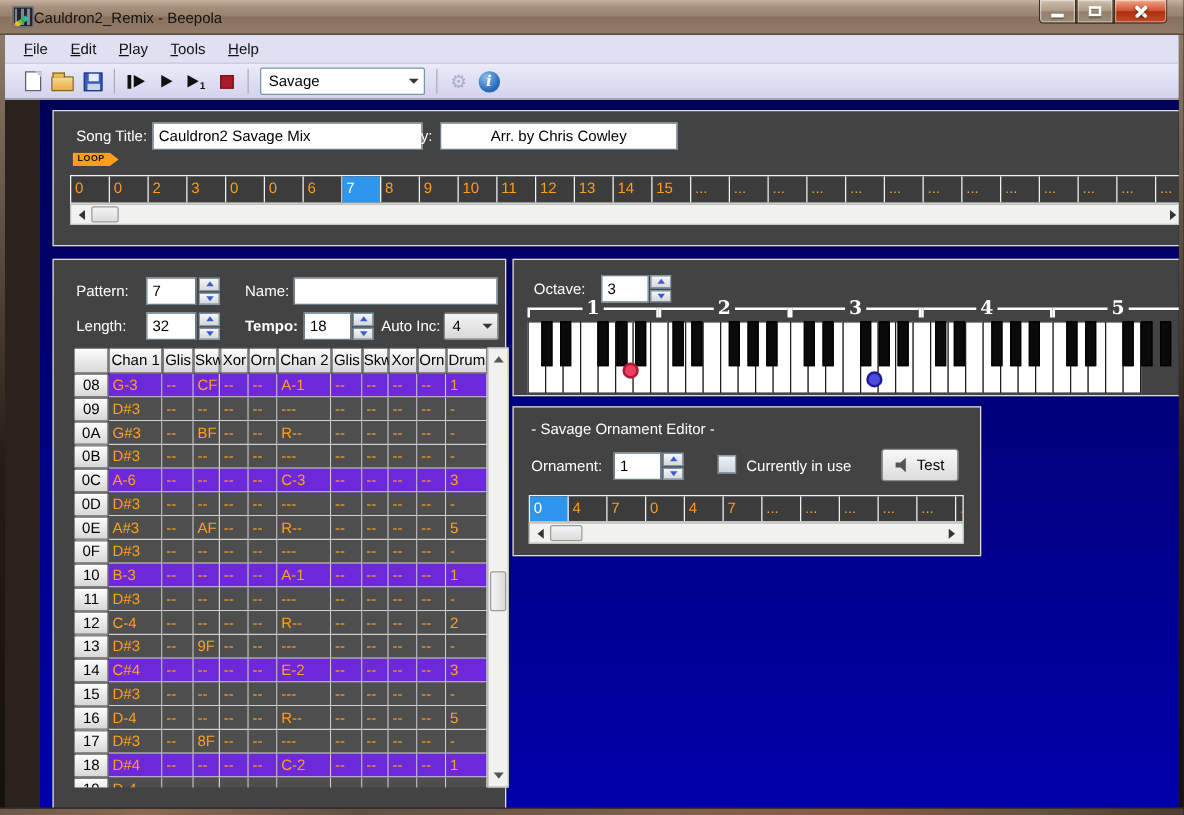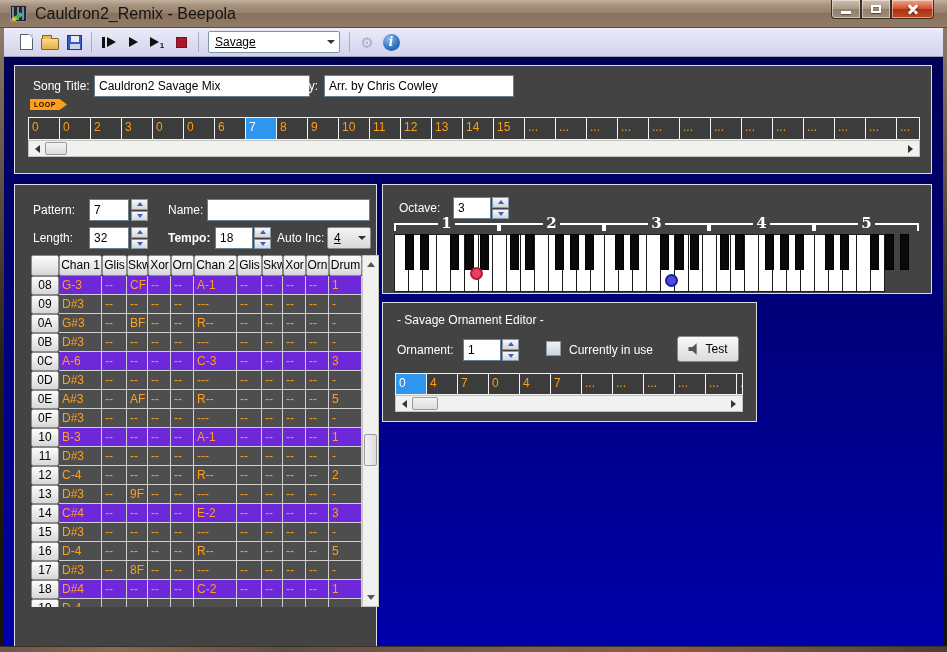--- a/index.html
+++ b/index.html
@@ -10,21 +10,21 @@
   
   .titlebar { position:absolute; left:0; top:0; width:947px; height:28px;
     background:linear-gradient(180deg,#c3b1a0 0%,#a7927e 20%,#97816c 48%,#88725f 50%,#927c68 100%);
     border-bottom:1px solid #5d4d3e; }
   .titlebar-inner { display:flex; align-items:center; height:100%; padding-left:10px; }
   .app-icon { width:17px; height:17px; background:#23242c; border:1px solid #8a8a96; position:relative; overflow:hidden; }
   .app-icon::before { content:""; position:absolute; inset:1px;
     background:repeating-linear-gradient(90deg,#9aa0b4 0 2px,transparent 2px 5px); opacity:.8; }
   .app-icon::after { content:""; position:absolute; width:14px; height:4px; left:-2px; bottom:1px;
     background:linear-gradient(90deg,#e03030,#e8d030,#30b040,#30c8c8); transform:rotate(-35deg); }
-  .title-text { margin-left:8px; color:#151310; font-size:16px; }
+  .title-text { margin-left:0; color:#151310; font-size:12px; }
   .winbtns { position:absolute; top:0; right:13px; display:flex; }
   .winbtn { width:30px; height:19px; border:1px solid #39301f; border-top:none;
     box-shadow:inset 0 0 0 1px rgba(255,255,255,.45); display:flex; align-items:center; justify-content:center;
     background:linear-gradient(180deg,#cfc0ae 0%,#ab9884 50%,#93806b 52%,#a08d78 100%); }
   .winbtn.first { border-radius:0 0 0 4px; }
   .winbtn.close { width:43px; border-radius:0 0 4px 0;
     background:linear-gradient(180deg,#f0a88d 0%,#d4512f 48%,#ab3014 52%,#c14b24 100%); }
   .g-min { width:10px; height:3px; background:#fff; box-shadow:0 1px 1px rgba(0,0,0,.45); margin-top:6px; }
   .g-max { width:10px; height:8px; border:2px solid #fff; box-shadow:0 1px 1px rgba(0,0,0,.45), inset 0 1px 1px rgba(0,0,0,.35); }
   .g-close { position:relative; width:12px; height:12px; }
@@ -60,30 +60,30 @@
     background:#e8bc55; border:1px solid #8a6717; border-bottom:none; }
   .icon-save { width:15px; height:15px; background:#3a5cc0; border:1px solid #1e3a80; position:relative; }
   .icon-save::before { content:""; position:absolute; left:3px; top:0; width:8px; height:6px; background:#e7ecf5; }
   .icon-save::after { content:""; position:absolute; left:2px; bottom:0; width:10px; height:5px; background:#c8d2e8; }
   .tri { width:0; height:0; border-top:5.5px solid transparent; border-bottom:5.5px solid transparent;
     border-left:9px solid #101010; }
   .bar { width:3px; height:11px; background:#101010; margin-right:2px; }
   .sub1 { font-size:8px; font-weight:bold; color:#101010; margin-left:1px; margin-top:6px; }
   .icon-stop { width:11px; height:11px; background:#a91a28; border:1px solid #7c1019; }
   .combo { width:132px; height:22px; background:#fff; border:1px solid #7a96ad; border-radius:2px;
-    display:flex; align-items:center; padding-left:6px; margin:0 4px; color:#000;text-decoration:underline; }
+    display:flex; align-items:center; padding-left:6px; margin:0 4px; color:#000; }
   .combo .arrowzone { margin-left:auto; width:17px; display:flex; justify-content:center; align-items:center; }
   .dn-arrow { width:0; height:0; border-left:4px solid transparent; border-right:4px solid transparent; border-top:4px solid #333; }
   .icon-gear { font-size:15px; color:#a9aec6; line-height:15px; }
   .icon-info { width:17px; height:17px; border-radius:50%;
     background:radial-gradient(circle at 35% 28%,#8cbcec,#2a6fc0 62%,#1b4f93);
     color:#fff; font:bold italic 12px "DejaVu Serif", serif; text-align:center; line-height:17px; }
 
   
-  .client { flex:1; position:relative; background:linear-gradient(180deg,#000055,#0000ab); overflow:hidden; }
+  .client { flex:1; position:relative; background:linear-gradient(180deg,#000055,#0000ab); overflow:hidden;margin-left:28px; }
   .panel { position:absolute; background:#434343; border:1px solid #dedede; }
   .lbl { position:absolute; color:#fff; white-space:nowrap; }
   .tfield { position:absolute; height:22px; background:#fff; border:1px solid #697f8d; color:#000;
     padding:0 4px; font-family:"Liberation Sans",sans-serif; font-size:12px; }
   .spin { position:absolute; width:17px; height:22px; display:flex; flex-direction:column; }
   .spin .sb { flex:1; background:linear-gradient(180deg,#f7f7f7,#d8d8d8); border:1px solid #8099ad;
     display:flex; align-items:center; justify-content:center; }
   .spin .sb + .sb { margin-top:1px; }
   .ar-up { width:0; height:0; border-left:3.5px solid transparent; border-right:3.5px solid transparent; border-bottom:4px solid #3b5bd0; }
   .ar-dn { width:0; height:0; border-left:3.5px solid transparent; border-right:3.5px solid transparent; border-top:4px solid #3b5bd0; }
@@ -161,20 +161,27 @@
     </div>
   <div class="winbtn close">
       <div class="g-close"></div>
     </div>
 </div>
 <div class="frame-side left"></div>
 <div class="frame-side right"></div>
 <div class="frame-bottom"></div>
 
 <div class="window-content">
+  <div class="menubar" id="menubar">
+      <span class="menu-item"><u>F</u>ile</span>
+      <span class="menu-item"><u>E</u>dit</span>
+      <span class="menu-item"><u>P</u>lay</span>
+      <span class="menu-item"><u>T</u>ools</span>
+      <span class="menu-item"><u>H</u>elp</span>
+    </div>
 
   <div class="toolbar">
     <div class="tbtn">
         <div class="icon-new"></div>
       </div>
     <div class="tbtn">
         <div class="icon-open"></div>
       </div>
     <div class="tbtn">
         <div class="icon-save"></div>
@@ -209,21 +216,21 @@
         <div class="icon-info">i</div>
       </div>
   </div>
 
   <div class="client">
 
     <div class="panel" style="left:10px; top:8px; width:918px; height:109px;">
       <span class="lbl" style="left:18px; top:13px;">Song Title:</span>
       <input class="tfield" style="left: 79px; top: 9px; width: 216px;" value="Cauldron2 Savage Mix">
       <span class="lbl" style="left:287px; top:13px;">by:</span>
-      <input class="tfield" style="left: 309px; top: 9px; width: 190px;" value="Arr. by Chris Cowley">
+      <input class="tfield" style="left: 309px; top: 9px; width: 190px; text-align: center;" value="Arr. by Chris Cowley">
       <div class="loopflag" style="left:15px; top:33px;">LOOP</div>
       <div class="seqrow" id="song-seq" style="left:13px; top:51px; width:892px; height:23px;">
           <div class="seqcell">0</div>
           <div class="seqcell">0</div>
           <div class="seqcell">2</div>
           <div class="seqcell">3</div>
           <div class="seqcell">0</div>
           <div class="seqcell">0</div>
           <div class="seqcell">6</div>
           <div class="seqcell selected">7</div>

